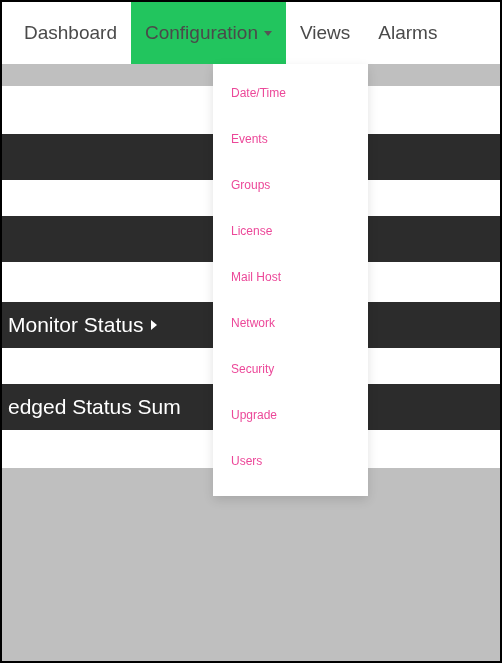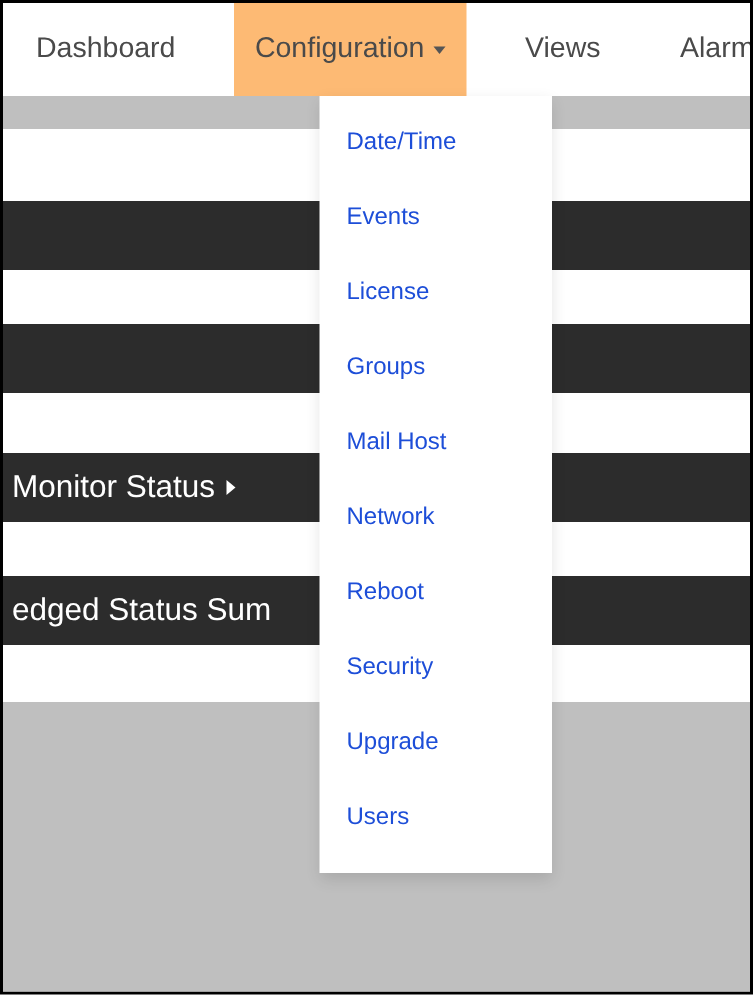--- a/index.html
+++ b/index.html
@@ -15,32 +15,31 @@
   .navbar {
     display: flex;
     align-items: center;
     height: 62px;
     background: #fff;
     padding: 0 8px;
     font-size: 19px;
     color: #4a4a4a;
     position: relative;
     z-index: 5;
-    gap: 25px;
   }
   .nav-item {
     padding: 0 14px;
     height: 62px;
     display: flex;
     align-items: center;
     cursor: pointer;
     white-space: nowrap;
   }
   .nav-item.active {
-    background: #fdba74;
+    background: #22c55e;
   }
   .caret {
     display: inline-block;
     margin-left: 6px;
     width: 0;
     height: 0;
     border-left: 4px solid transparent;
     border-right: 4px solid transparent;
     border-top: 5px solid #555;
   }
@@ -89,22 +88,22 @@
     top: 62px;
     left: 211px;
     width: 155px;
     background: #fff;
     z-index: 10;
     box-shadow: 0 4px 10px rgba(0,0,0,0.12);
     padding: 6px 0 12px 0;
   }
   .dropdown-item {
     padding: 16px 18px;
-    font-size: 16px;
-    color: #1d4ed8;
+    font-size: 12px;
+    color: #ec4899;
     cursor: pointer;
     white-space: nowrap;
   }
 </style>
 </head>
 <body>
 
 <div class="navbar">
   <div class="nav-item">
     <span>Dashboard</span>
@@ -133,21 +132,20 @@
   </div>
   <div class="bar blk4">
     <span>edged Status Sum</span>
   </div>
   <div class="bar gray2"></div>
 </div>
 
 <div class="dropdown">
   <div class="dropdown-item"><span>Date/Time</span></div>
   <div class="dropdown-item"><span>Events</span></div>
+  <div class="dropdown-item"><span>Groups</span></div>
   <div class="dropdown-item"><span>License</span></div>
-  <div class="dropdown-item"><span>Groups</span></div>
   <div class="dropdown-item"><span>Mail Host</span></div>
   <div class="dropdown-item"><span>Network</span></div>
-  <div class="dropdown-item"><span>Reboot</span></div>
   <div class="dropdown-item"><span>Security</span></div>
   <div class="dropdown-item"><span>Upgrade</span></div>
   <div class="dropdown-item"><span>Users</span></div>
 </div>
 
 </body></html>

